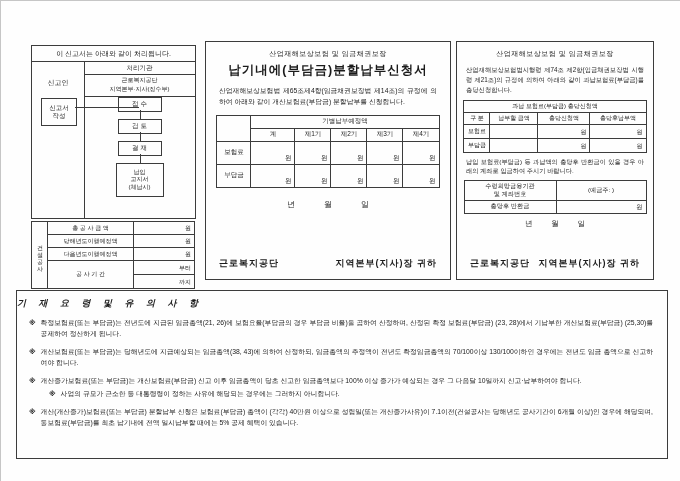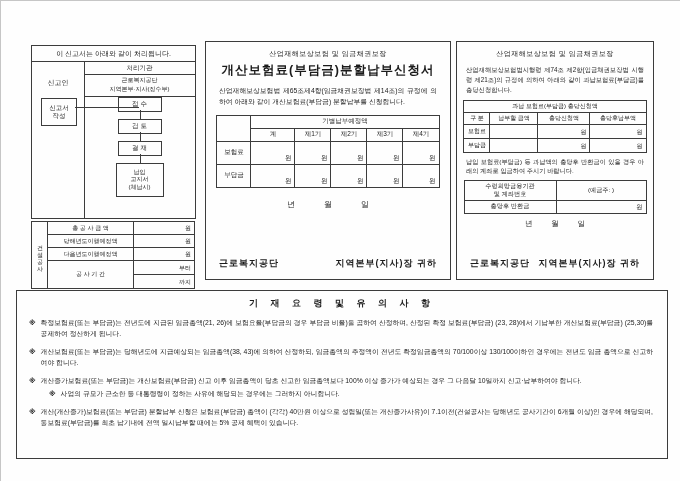--- a/index.html
+++ b/index.html
@@ -62,21 +62,21 @@
   .off-table tr.hrow{height:12px;}
   .off-table tr.drow{height:14px;}
   .refund-note{margin:4px 9px 0;font-size:6.2px;line-height:1.5;text-align:justify;}
   .acct-table{margin:4px auto 0;width:182px;border-collapse:collapse;table-layout:fixed;}
   .acct-table td{border:1px solid #3c3c3c;font-size:6.2px;overflow:hidden;}
   .acct-label{text-align:center;line-height:1.35;}
   .right .date-line{margin-top:5px;font-size:7.5px;}
 
   
   .notes{left:15px;top:289px;width:650px;height:167px;}
-  .notes-title{margin-top:6px;text-align:center;font-size:9px;font-weight:bold;letter-spacing:5px;}
+  .notes-title{margin-top:6px;text-align:left;font-size:9px;font-weight:bold;letter-spacing:5px;font-style:italic;}
   .note-item{display:flex;gap:5px;margin:8px 14px 0 12px;font-size:6.8px;line-height:1.55;text-align:justify;}
   .note-item.sub{margin-top:2px;margin-left:32px;}
   .marker{flex:0 0 auto;font-weight:bold;}
 </style>
 </head>
 <body>
 
 <div class="canvas">
 
   <div class="panel flow">
@@ -138,21 +138,21 @@
       <td class="c-val">부터</td>
     </tr>
     <tr class="tall">
       <td class="c-val">까지</td>
     </tr>
   </tbody>
     </table>
 
   <div class="panel mid">
     <div class="p-header">산업재해보상보험 및 임금채권보장</div>
-    <div class="p-title">개산보험료(부담금)분할납부신청서</div>
+    <div class="p-title">납기내에(부담금)분할납부신청서</div>
     <div class="p-body">산업재해보상보험법 제65조제4항(임금채권보장법 제14조)의 규정에 의하여 아래와 같이 개산보험료(부담금) 분할납부를 신청합니다.</div>
     <table class="mid-table">
       <colgroup>
           <col style="width:34px">
           <col style="width:44px">
           <col style="width:36px">
           <col style="width:36px">
           <col style="width:36px">
           <col style="width:36px">
         </colgroup>

